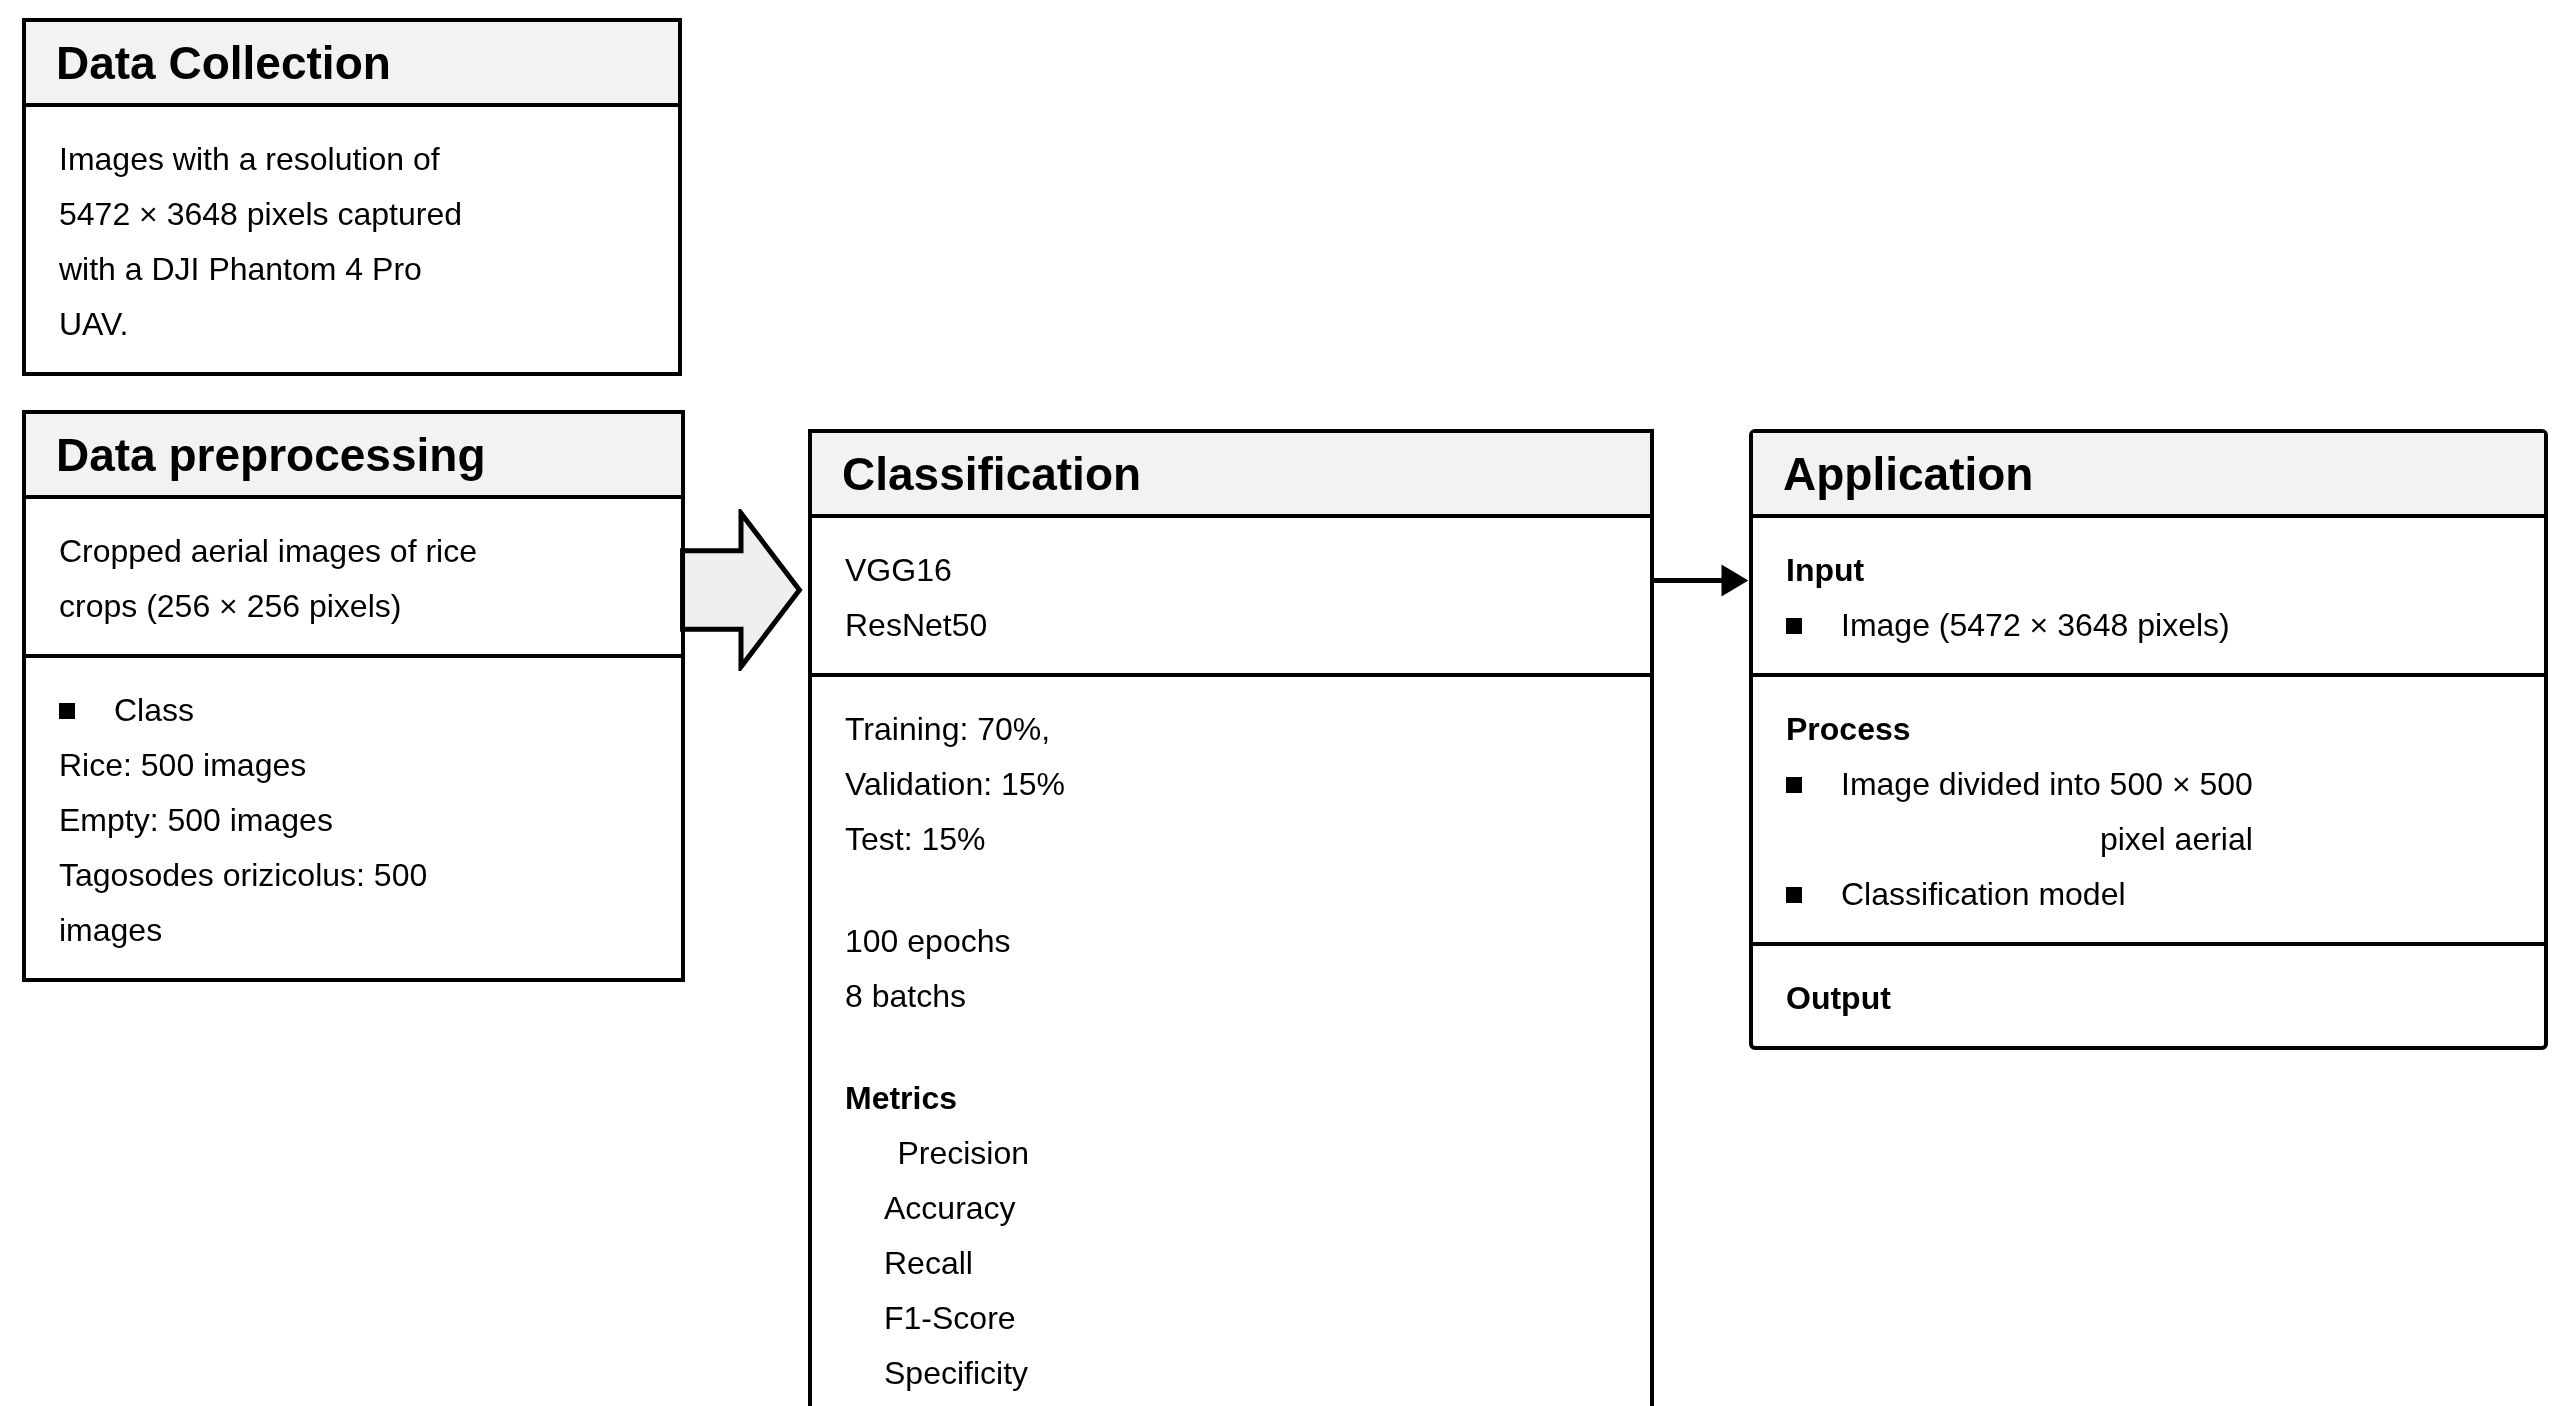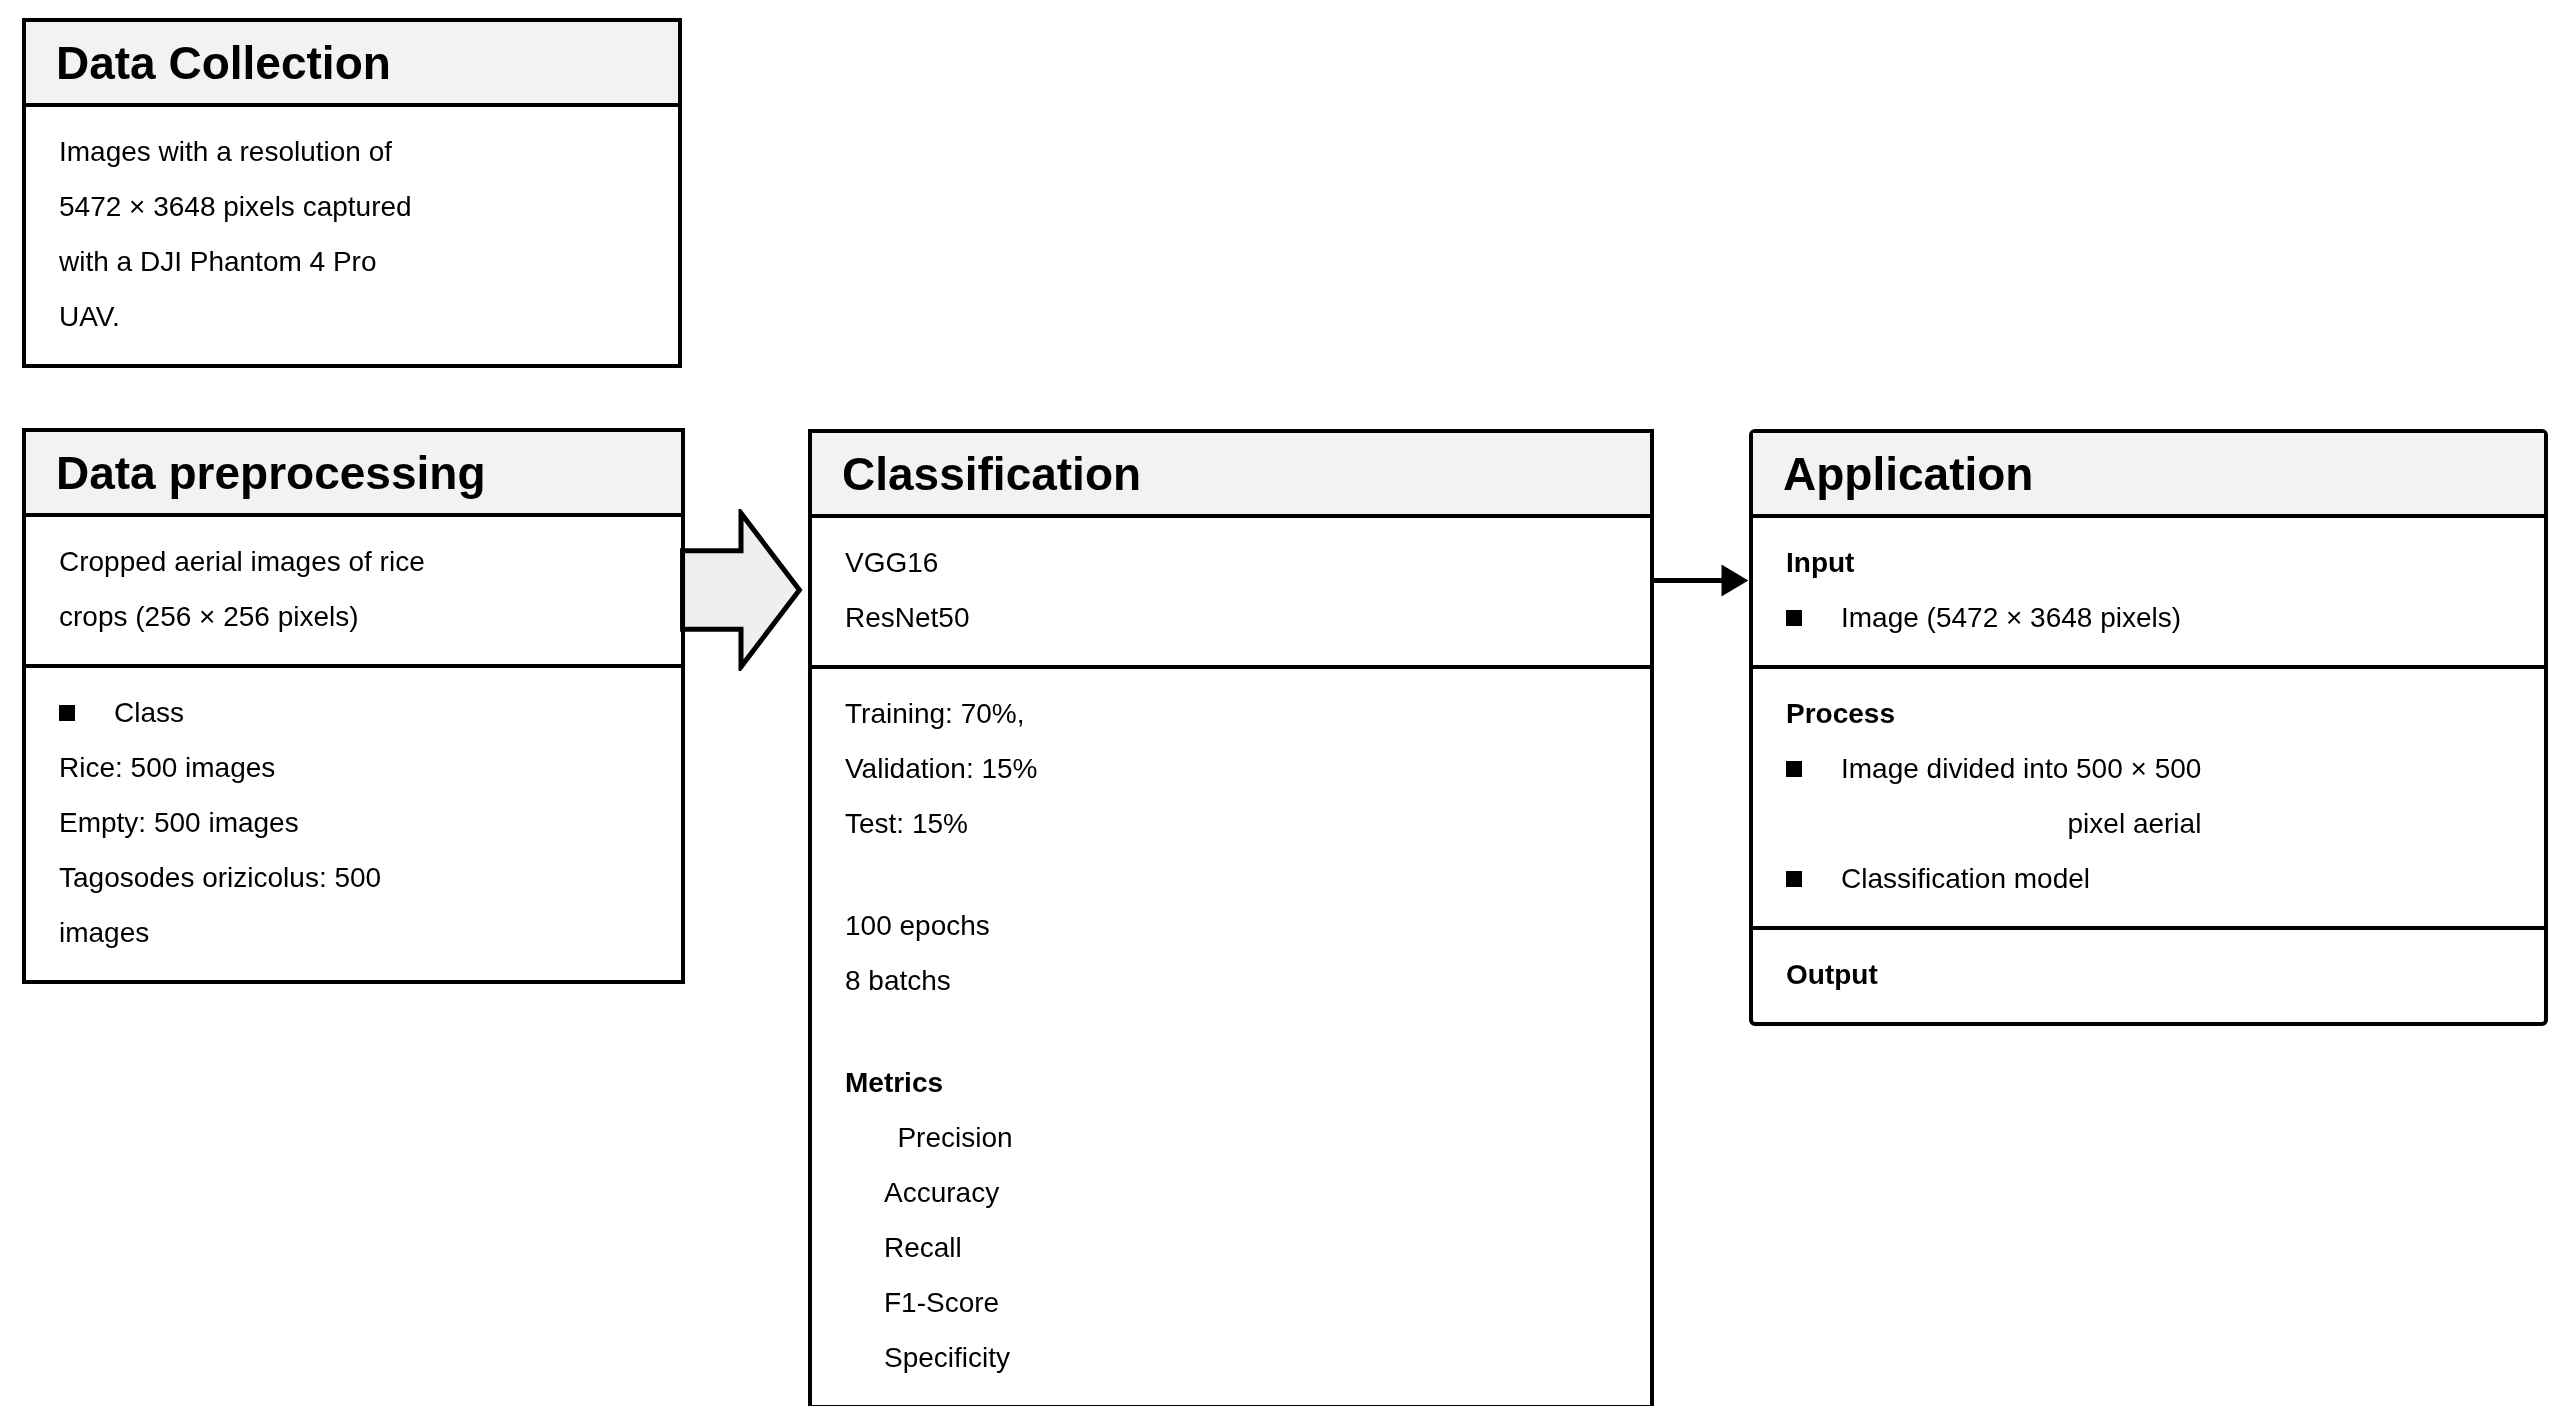--- a/index.html
+++ b/index.html
@@ -12,21 +12,21 @@
   .flowbox{
     position:absolute;background:#ffffff;border:4.2px solid #000000;
     box-sizing:border-box;
   }
   .box-header{
     height:81px;background:#f2f2f2;border-bottom:4.2px solid #000000;
     display:flex;align-items:center;padding:0 30px;
     font-size:46px;font-weight:bold;
   }
   .box-section{
-    padding:17px 25px 20px 33px;font-size:28px;line-height:55px;
+    padding:25px 25px 20px 33px;font-size:32px;line-height:55px;
   }
   .box-section.separated{border-top:4.2px solid #000000;}
   .line{min-height:55px;white-space:nowrap;}
   .subhead{font-weight:bold;}
   .bullet-row{display:flex;align-items:flex-start;text-align:right;}
   .bullet-sq{flex:none;width:16px;height:16px;background:#000000;margin-top:20px;}
   .bullet-text{margin-left:39px;}
   .gap{height:47px;}
   .metrics-items{padding-left:39px;}
   .metric-extra{padding-left:13.4px;}
@@ -42,21 +42,21 @@
       <span>Data Collection</span>
     </div>
     <div class="box-section">
       <div class="line">Images with a resolution of</div>
       <div class="line">5472 × 3648 pixels captured</div>
       <div class="line">with a DJI Phantom 4 Pro</div>
       <div class="line">UAV.</div>
     </div>
   </div>
 
-  <div class="flowbox" style="left:22px;top:428px;width:663px;">
+  <div class="flowbox" style="left:22px;top:410px;width:663px;">
     <div class="box-header">
       <span>Data preprocessing</span>
     </div>
     <div class="box-section">
       <div class="line">Cropped aerial images of rice</div>
       <div class="line">crops (256 × 256 pixels)</div>
     </div>
     <div class="box-section separated">
       <div class="bullet-row">
         <span class="bullet-sq"></span>

